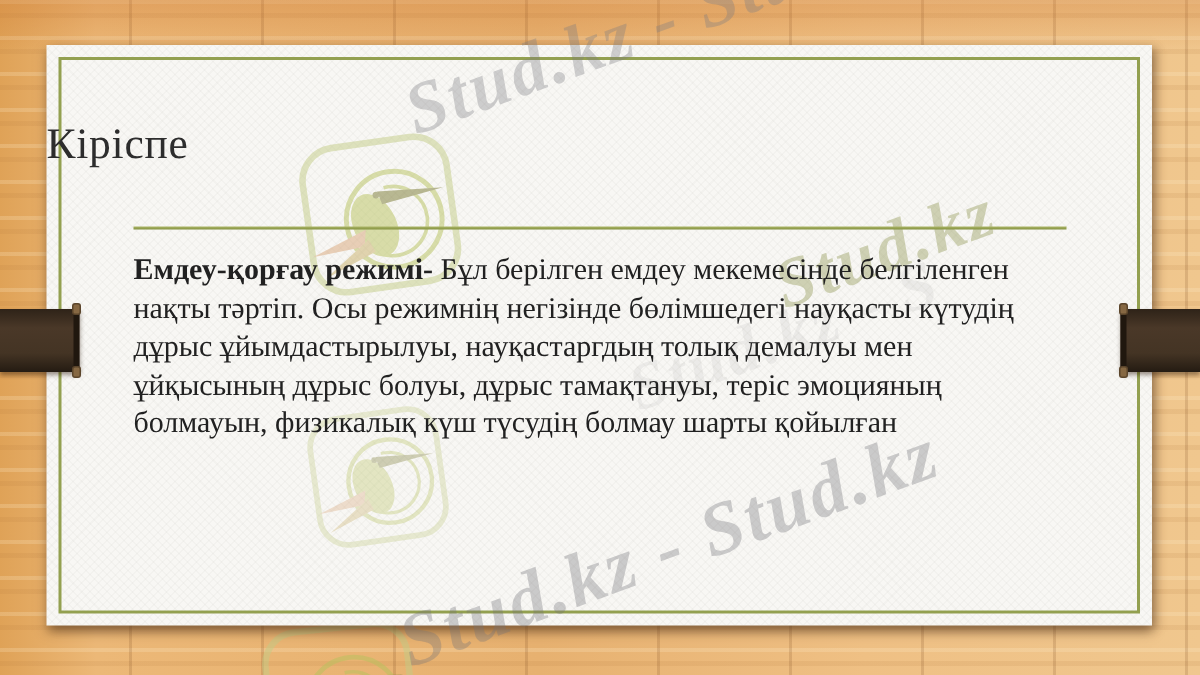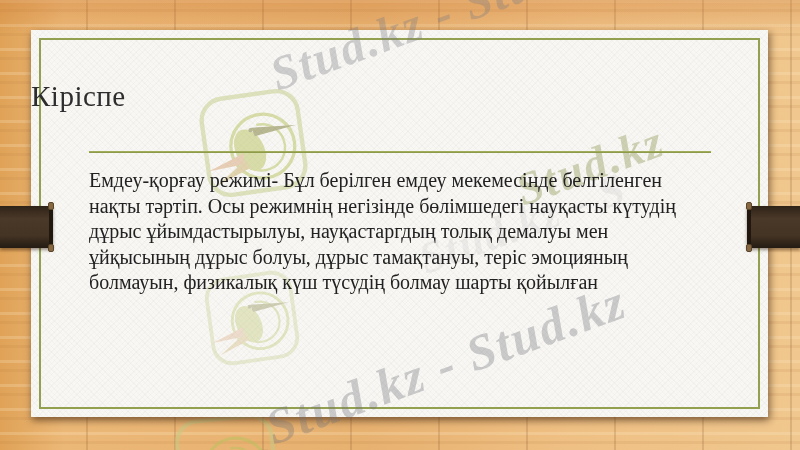--- a/index.html
+++ b/index.html
@@ -47,21 +47,21 @@
   }
   .rule{
     position:absolute;left:58px;top:121px;width:622px;height:2px;
     background:linear-gradient(180deg,#abb567,#84923f);
   }
   .body-text{
     position:absolute;left:58px;top:138px;width:675px;
     font-size:20px;line-height:25.5px;color:#212121;
     white-space:pre-line;
   }
-  .body-text b{font-weight:normal;}
+  .body-text b{font-weight:bold;}
 
   
   .wm{
     position:absolute;font-weight:bold;white-space:nowrap;
     transform:rotate(-20deg);transform-origin:0 50%;
     letter-spacing:2px;pointer-events:none;font-style:italic;
   }
   .wm-top   {left:272px;top:48px; font-size:48px;color:rgba(123,123,128,.34);}
   .wm-green {left:487px;top:135px;font-size:46px;color:rgba(148,156,88,.42);}
   .wm-faint {left:390px;top:205px;font-size:44px;color:rgba(123,123,128,.10);}

